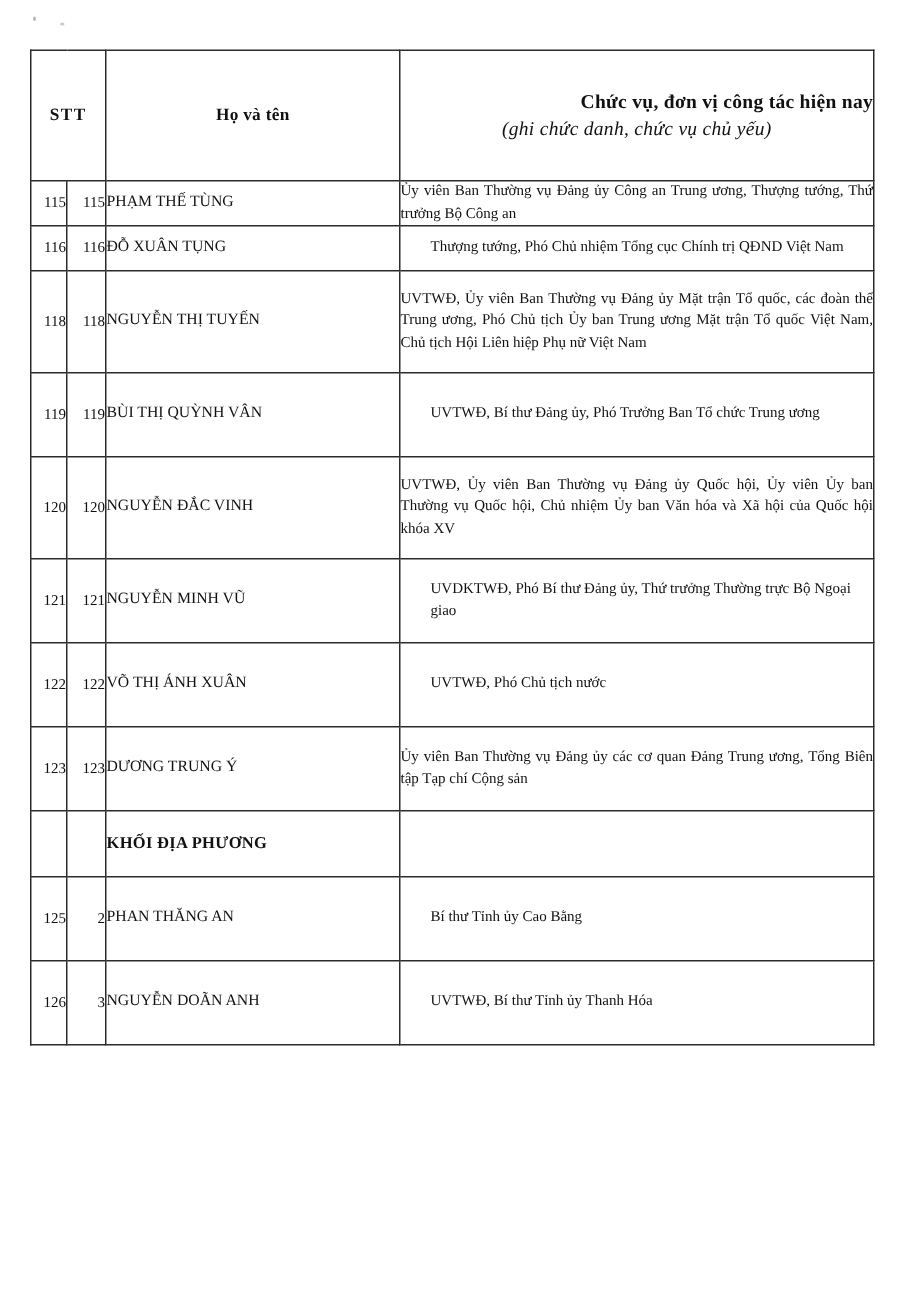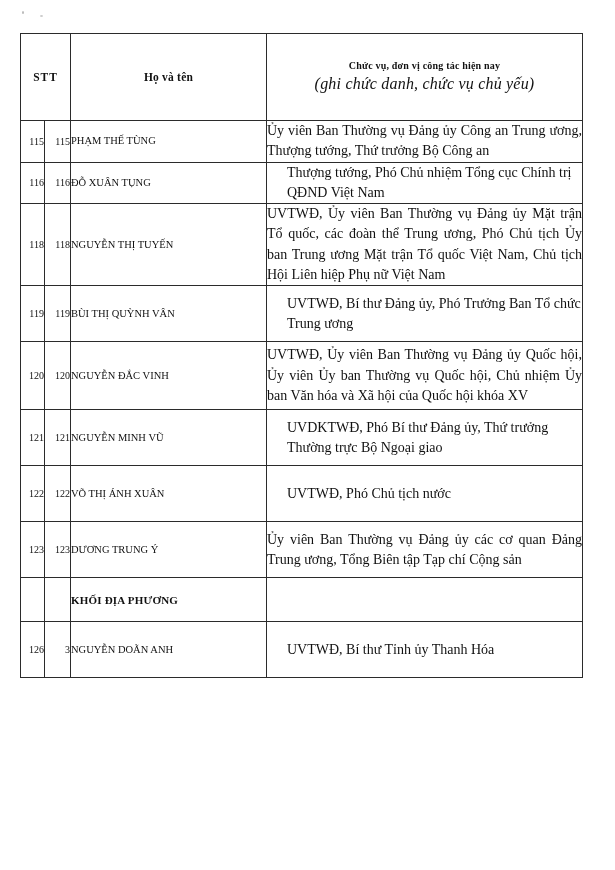--- a/index.html
+++ b/index.html
@@ -70,48 +70,49 @@
     font-size: 11.5px;
     letter-spacing: .2px;
   }
   .hdr-stt {
     font-size: 11.5px;
     font-weight: bold;
     letter-spacing: 1px;
   }
   .hdr-role-main {
     font-weight: bold;
-    font-size: 10px;
+    font-size: 13px;
     display: block;
     line-height: 1.35;
+    text-align: right;
   }
   .hdr-role-sub {
     display: block;
     font-style: italic;
     font-weight: normal;
-    font-size: 16px;
+    font-size: 13px;
     line-height: 1.4;
     margin-top: 0;
   }
 
   
   .cell-num {
     text-align: right;
     font-size: 10px;
     line-height: 1.3;
   }
   .cell-name {
     padding: 0 2px 0 5px;
     font-size: 10.5px;
     line-height: 1.35;
     white-space: nowrap;
   }
   .cell-role {
     padding: 3px 5px 3px 5px;
-    font-size: 14px;
+    font-size: 10px;
     line-height: 1.45;
     text-align: justify;
     text-justify: inter-word;
   }
   .cell-role.single { text-align: left; padding-left: 20px; }
 
   .section-label {
     padding: 0 2px 0 5px;
     font-size: 11px;
     font-weight: bold;
@@ -204,20 +205,26 @@
             <td class="cell-name">DƯƠNG TRUNG Ý</td>
             <td class="cell-role">Ủy viên Ban Thường vụ Đảng ủy các cơ quan Đảng Trung ương, Tổng Biên tập Tạp chí Cộng sản</td>
           </tr>
           <tr class="r-h44">
             <td class="cell-num"></td>
             <td class="cell-num"></td>
             <td class="section-label">KHỐI ĐỊA PHƯƠNG</td>
             <td class="cell-role single"></td>
           </tr>
           <tr class="r-h56">
+            <td class="cell-num">125</td>
+            <td class="cell-num">2</td>
+            <td class="cell-name">PHAN THĂNG AN</td>
+            <td class="cell-role single">Bí thư Tỉnh ủy Cao Bằng</td>
+          </tr>
+          <tr class="r-h56">
             <td class="cell-num">126</td>
             <td class="cell-num">3</td>
             <td class="cell-name">NGUYỄN DOÃN ANH</td>
             <td class="cell-role single">UVTWĐ, Bí thư Tỉnh ủy Thanh Hóa</td>
           </tr>
         </tbody>
     </table>
   </div>
 
 </div>

